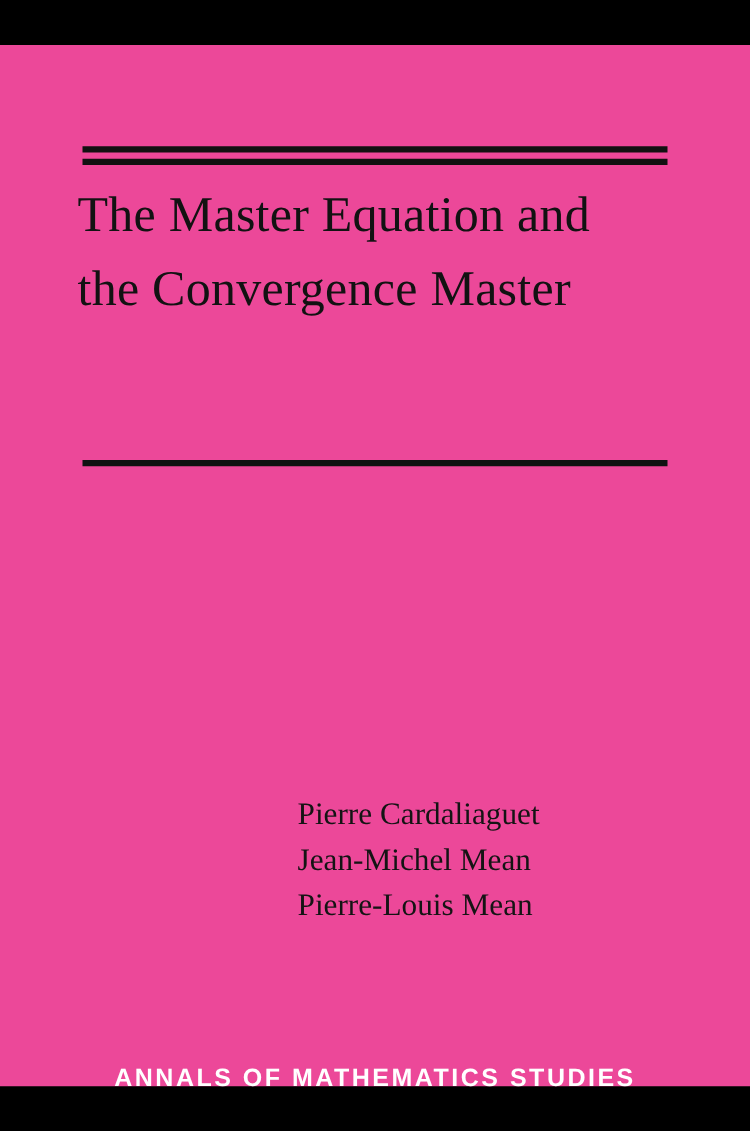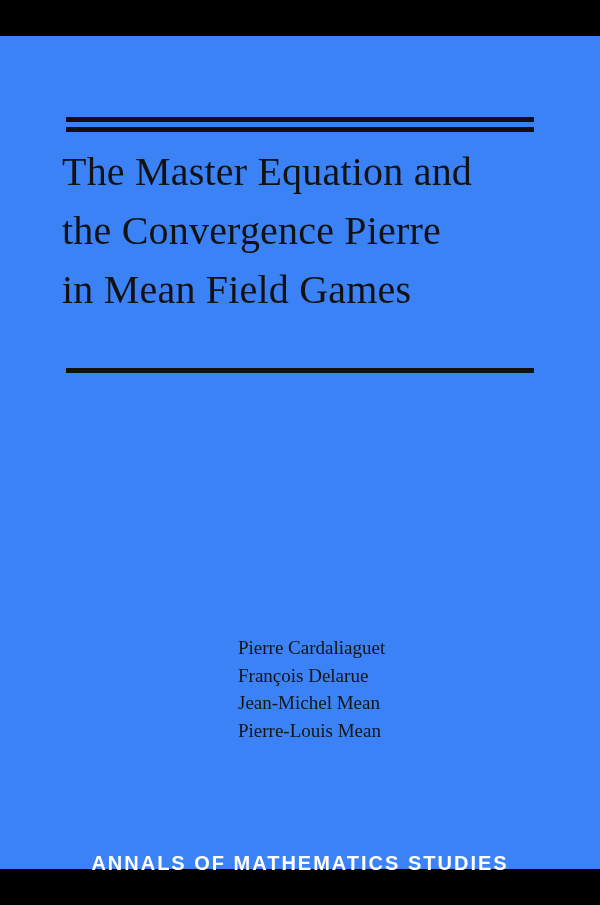--- a/index.html
+++ b/index.html
@@ -4,21 +4,21 @@
 <style>
   html, body {
     margin: 0;
     padding: 0;
     background: #ffffff;
   }
   .cover {
     position: relative;
     width: 600px;
     height: 905px;
-    background: #3b82f6;
+    background: #ec4899;
     overflow: hidden;
     font-family: "Liberation Serif", serif;
   }
   .top-band {
     position: absolute;
     top: 0;
     left: 0;
     width: 600px;
     height: 36px;
     background: #000000;
@@ -55,21 +55,21 @@
     white-space: nowrap;
   }
 
   .authors-block {
     position: absolute;
     left: 238px;
     top: 634px;
     width: 320px;
   }
   .author-line {
-    font-size: 19px;
+    font-size: 25px;
     line-height: 1.46;
     color: #141414;
     white-space: nowrap;
   }
 
   .series-label {
     position: absolute;
     left: 0;
     top: 852px;
     width: 600px;
@@ -86,29 +86,27 @@
 
 <div class="cover">
 
   <div class="top-band"></div>
 
   <div class="rule rule-top-a"></div>
   <div class="rule rule-top-b"></div>
 
   <div class="title-block">
     <div class="title-line">The Master Equation and</div>
-    <div class="title-line">the Convergence Pierre</div>
-    <div class="title-line">in Mean Field Games</div>
+    <div class="title-line">the Convergence Master</div>
   </div>
 
   <div class="rule rule-bottom"></div>
 
   <div class="authors-block">
     <div class="author-line">Pierre Cardaliaguet</div>
-    <div class="author-line">François Delarue</div>
     <div class="author-line">Jean-Michel Mean</div>
     <div class="author-line">Pierre-Louis Mean</div>
   </div>
 
   <div class="bottom-band"></div>
   <div class="series-label">ANNALS OF MATHEMATICS STUDIES</div>
 
 </div>
 
 </body></html>

